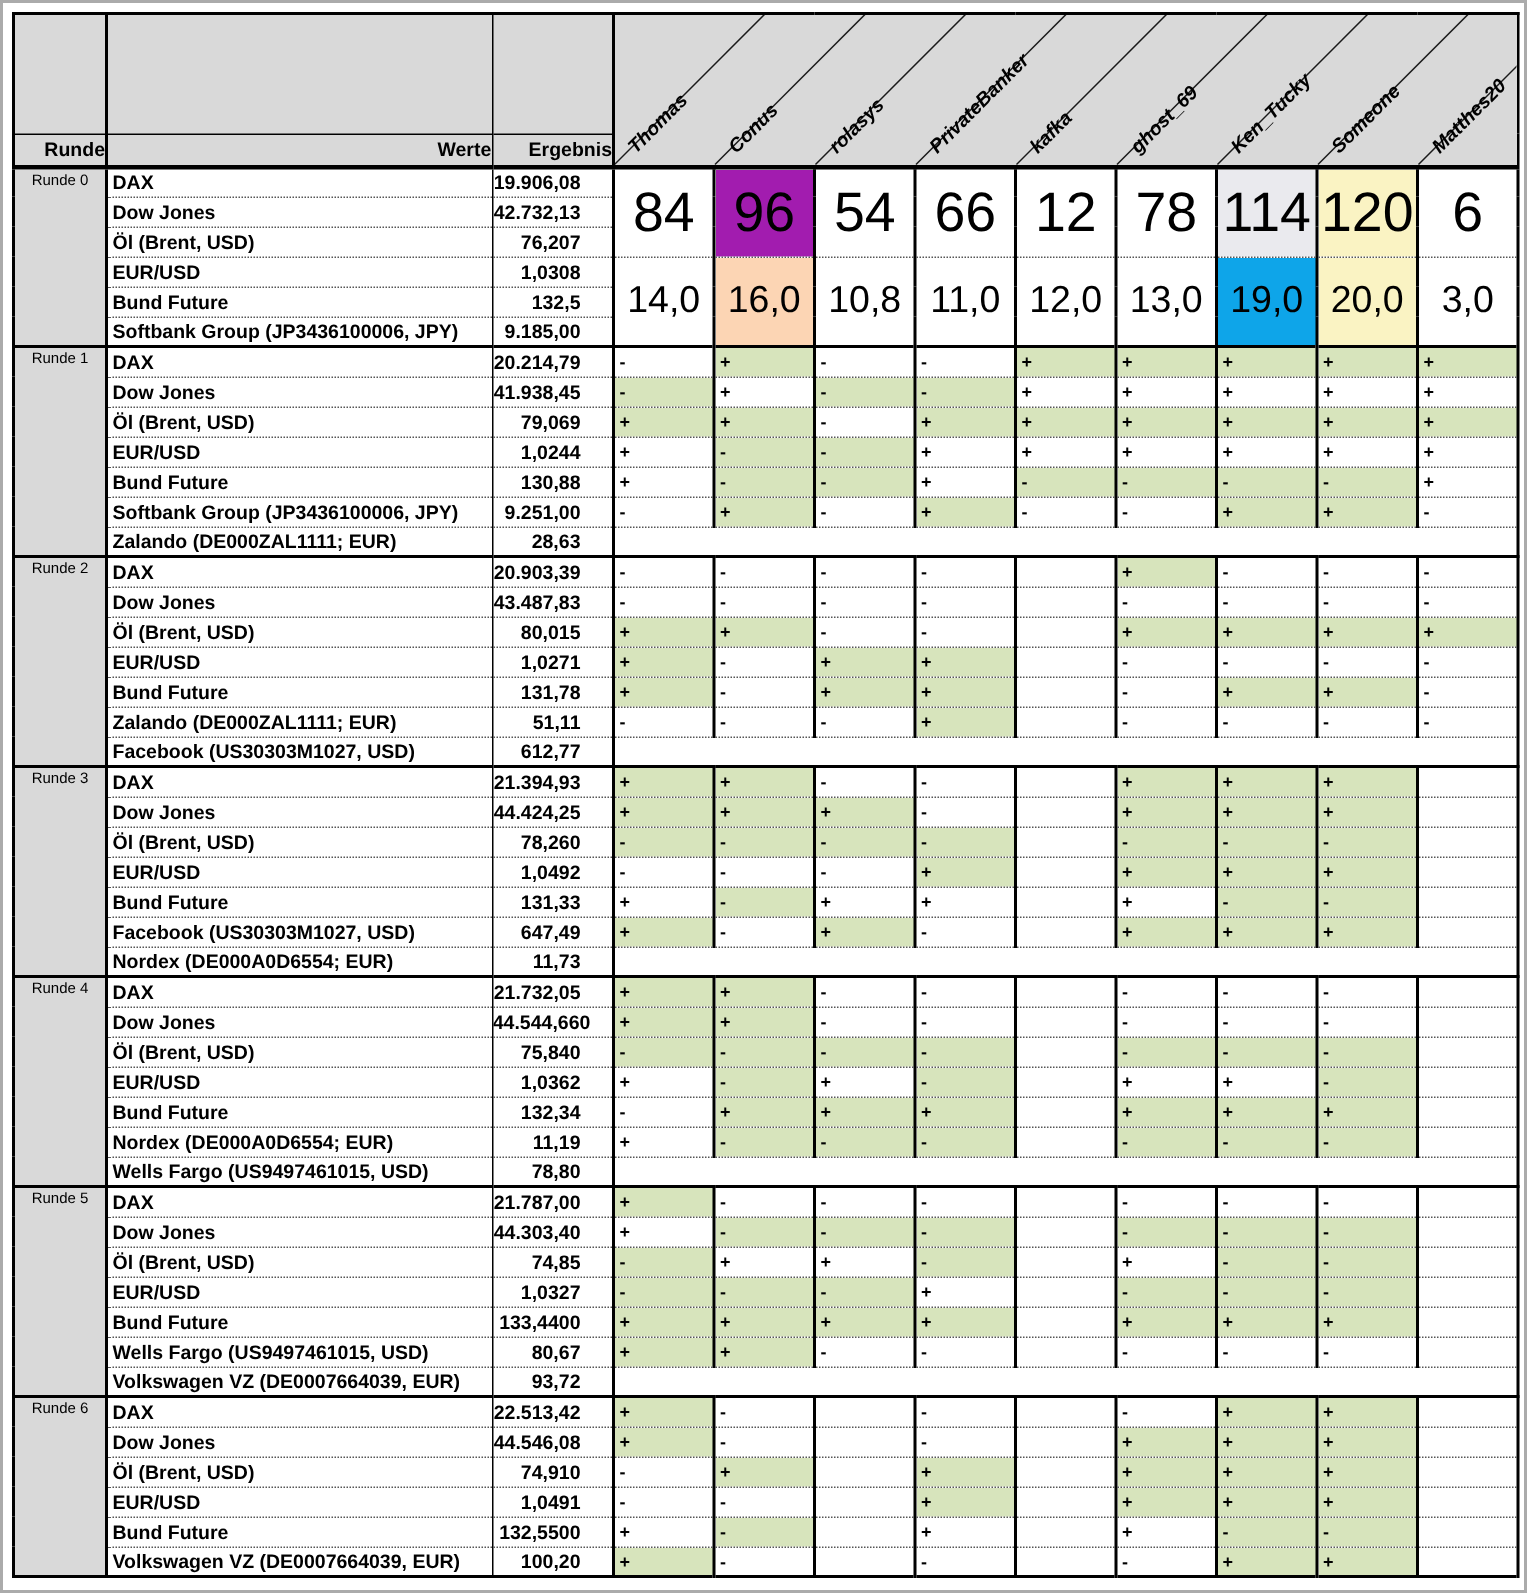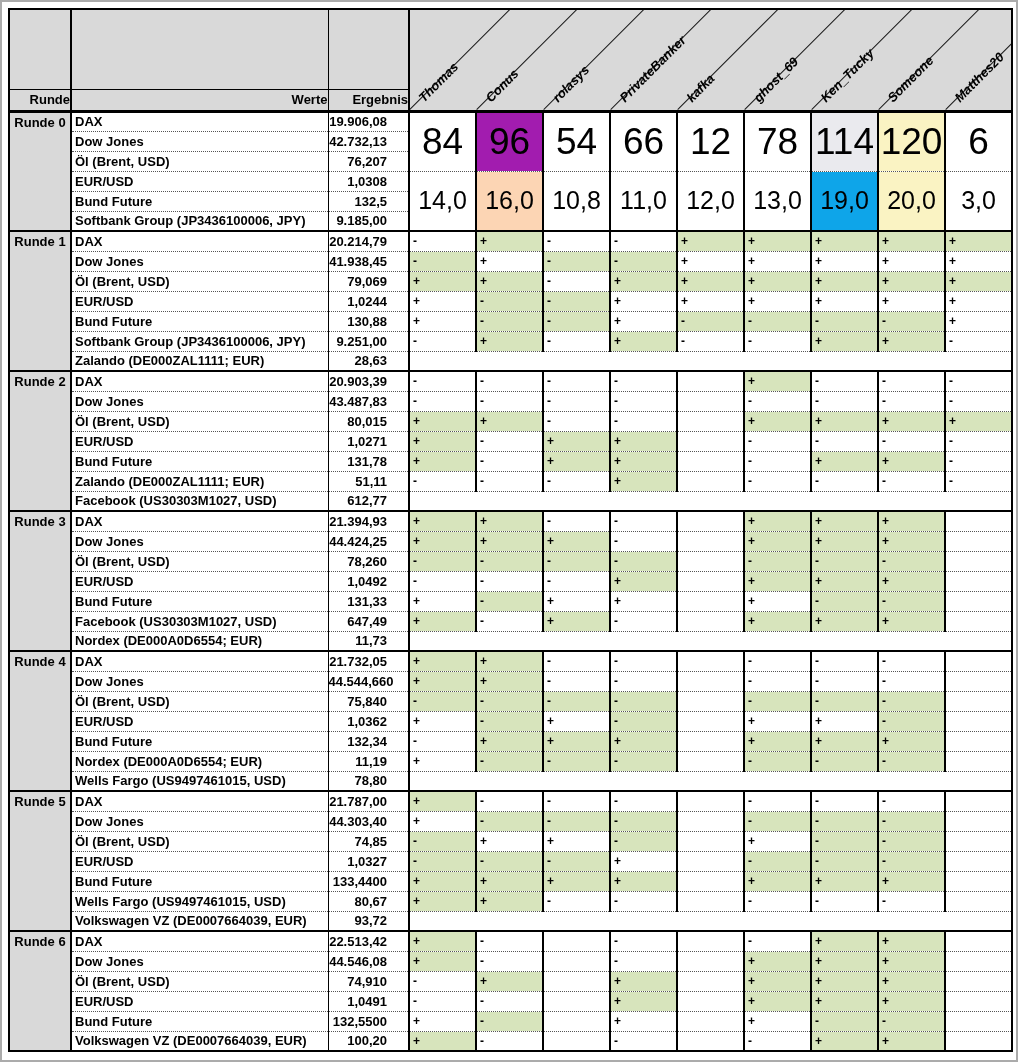--- a/index.html
+++ b/index.html
@@ -25,21 +25,21 @@
   .diag{position:absolute;inset:0;overflow:hidden;}
   .diag-line{position:absolute;bottom:0;height:0;width:170px;border-top:1px solid #1a1a1a;transform:rotate(-45deg);transform-origin:0 100%;}
   .diag-name{position:absolute;bottom:5px;white-space:nowrap;font:italic bold 13px "Liberation Sans","DejaVu Sans",sans-serif;transform:rotate(-45deg);transform-origin:0 100%;}
 
   
   tbody tr{height:20px;}
   tbody td{border-bottom:1px dotted #555;font-size:13px;padding:0;overflow:hidden;white-space:nowrap;}
   tr.block-start td{border-top:2px solid #000;}
   td.runde{
     background:var(--hdr,#d9d9d9);border-right:2px solid #000;vertical-align:top;
-    text-align:center;font-weight:bold;padding-top:2px;font-size:13px;
+    text-align:center;font-weight:normal;padding-top:2px;font-size:10px;
   }
   td.werte{font-weight:bold;padding-left:3px;border-right:1px solid #000;}
   td.erg{font-weight:bold;text-align:right;padding-right:21px;border-right:2px solid #000;}
   td.mark{border-right:2px solid #000;font-weight:bold;font-size:12px;padding-left:3px;vertical-align:middle;line-height:18px;}
   td.mark.green{background:var(--green,#d7e4bc);}
   td.big{border-right:2px solid #000;text-align:center;vertical-align:middle;font-size:37px;font-weight:normal;}
   td.big.points{font-size:25px;}
   td.spanrow{background:#fff;}
 </style>
 </head>

